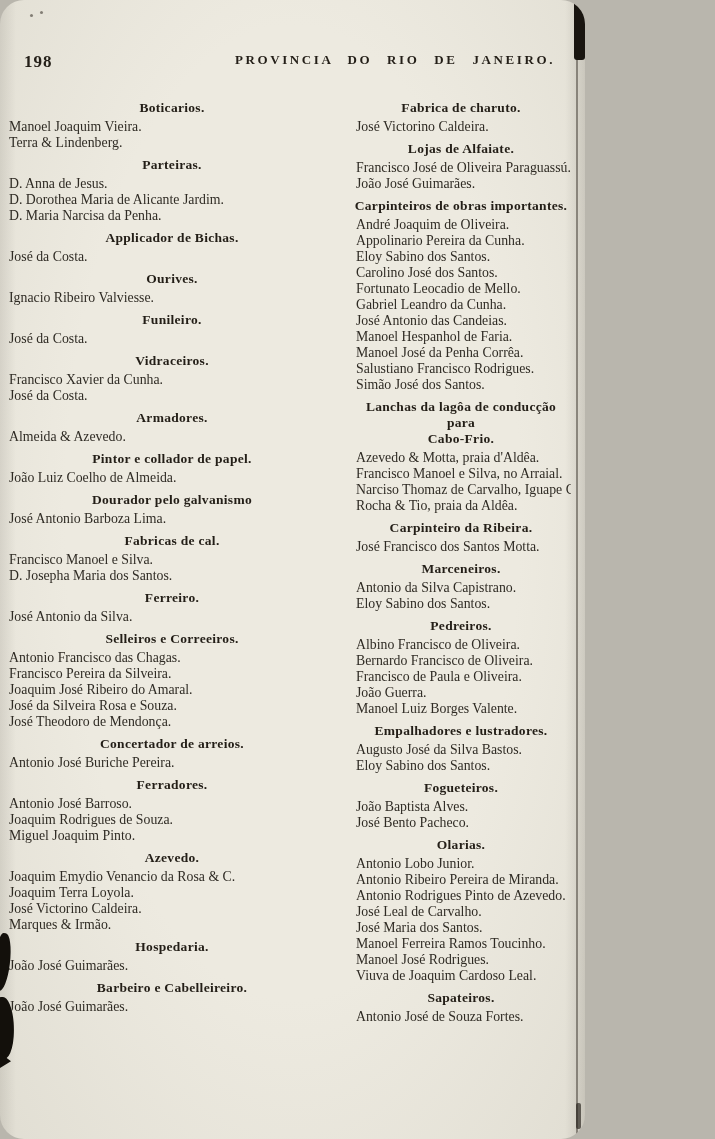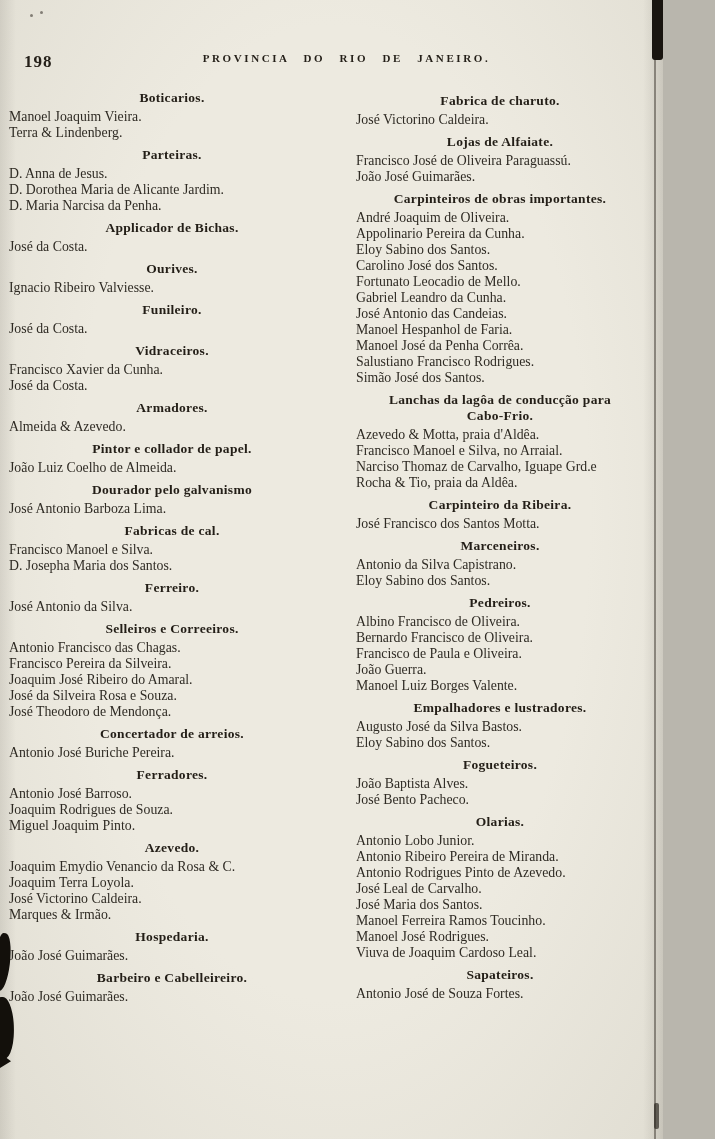--- a/index.html
+++ b/index.html
@@ -1,49 +1,50 @@
 <!DOCTYPE html>
 <html><head>
 <meta charset="utf-8">
 <style>
   html,body{margin:0;padding:0;}
   body{
     width:715px;height:1139px;overflow:hidden;background:#b9b6ad;
     font-family:"Liberation Serif","DejaVu Serif",serif;
   }
   .page{
-    position:relative;width:663px;height:1139px;overflow:hidden;
+    position:relative;width:585px;height:1139px;overflow:hidden;
     background:
       linear-gradient(90deg, rgba(40,35,28,0.10) 0px, rgba(40,35,28,0) 16px),
       linear-gradient(270deg, rgba(40,35,28,0.14) 0px, rgba(40,35,28,0) 20px),
       radial-gradient(ellipse at 50% 45%, #edeae0 55%, #e1ded3 100%);
     color:#2e2a23;
+    border-radius:24px;
   }
   
   .edge-line{position:absolute;right:7px;top:0;bottom:0;width:2px;background:rgba(60,54,46,.5);}
   .mark-top-right{position:absolute;right:0;top:0;width:11px;height:60px;background:#191510;border-radius:0 0 3px 3px;}
   .mark-bottom-right{position:absolute;right:4px;bottom:10px;width:5px;height:26px;background:rgba(35,30,24,.65);border-radius:2px;}
   .blob1{position:absolute;left:-5px;top:933px;width:15px;height:58px;background:#13100b;border-radius:40% 60% 55% 45%;transform:rotate(7deg);}
   .blob2{position:absolute;left:-7px;top:997px;width:21px;height:62px;background:#13100b;border-radius:50% 45% 60% 40%;transform:rotate(-4deg);}
   .blob3{position:absolute;left:0;top:1053px;width:11px;height:15px;background:#13100b;clip-path:polygon(0 0,100% 55%,0 100%);}
   .speck{position:absolute;width:3px;height:3px;border-radius:50%;background:rgba(50,44,36,.55);}
   .speck.s1{left:30px;top:14px;}
   .speck.s2{left:40px;top:11px;}
 
   
   .header-row{position:relative;height:24px;margin-top:52px;}
   .page-num{position:absolute;left:24px;top:0;font-size:17px;font-weight:bold;letter-spacing:1px;color:#241f18;}
   .page-title{
-    display:block;text-align:center;font-size:11px;font-weight:bold;
+    display:block;text-align:right;font-size:13px;font-weight:bold;
     letter-spacing:2.6px;word-spacing:9px;color:#241f18;
     padding-right:30px;padding-left:60px;white-space:nowrap;
   }
 
   
-  .columns{display:flex;align-items:center;margin-top:8px;padding:0 2px 0 4px;}
+  .columns{display:flex;align-items:flex-start;margin-top:18px;padding:0 2px 0 4px;}
   .col{min-width:0;}
   .col-left{width:336px;padding-right:4px;}
   .divider{width:1px;background:#3c362d;}
   .col-right{flex:1;padding-left:6px;padding-right:12px;}
 
   .heading{
     font-weight:700;font-size:13.5px;line-height:16px;text-align:center;
     margin:6px 0 3px;color:#231e17;white-space:pre-line;letter-spacing:.3px;
   }
   .entry{

